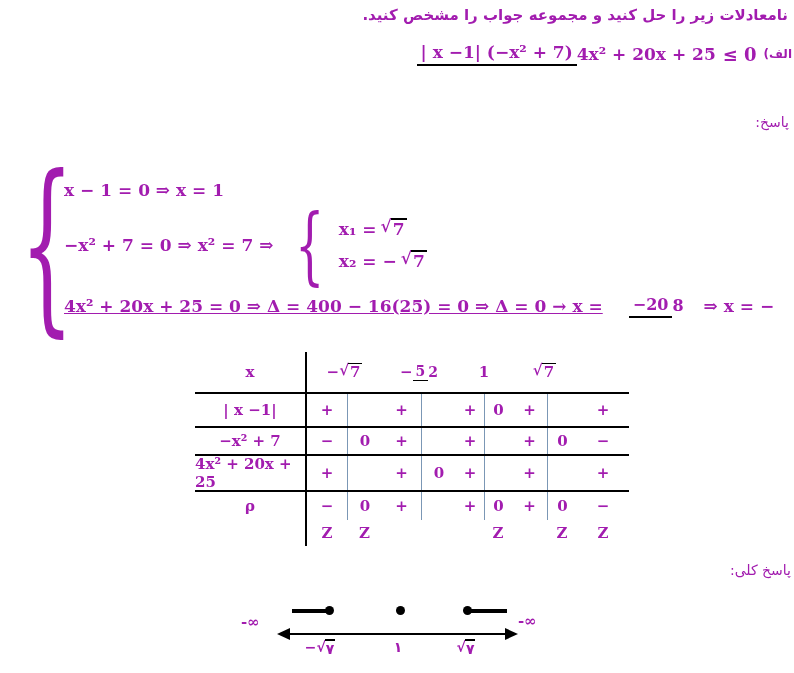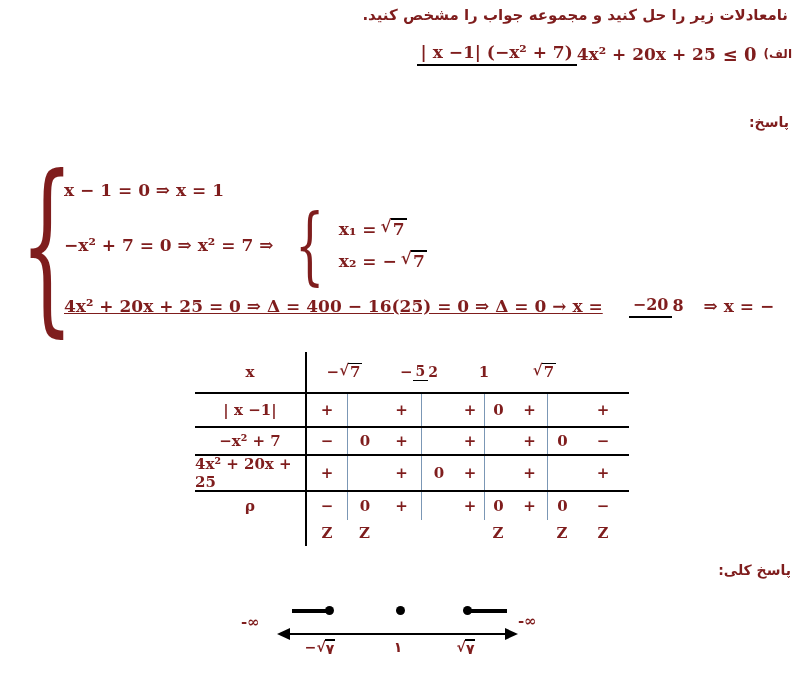--- a/index.html
+++ b/index.html
@@ -1,18 +1,18 @@
 <!DOCTYPE html>
 <html><head>
 <meta charset="utf-8">
 <style>
   html,body{margin:0;padding:0;background:#fff;}
   .page{position:relative;width:794px;height:673px;background:#fff;overflow:hidden;
-        font-family:"DejaVu Serif","Liberation Serif",serif;color:#7f1d1d;}
-  .fa{font-family:"DejaVu Sans","Liberation Sans",sans-serif;direction:rtl;font-weight:bold;}
+        font-family:"DejaVu Serif","Liberation Serif",serif;color:#a21caf;}
+  .fa{font-family:"DejaVu Sans","Liberation Sans",sans-serif;direction:rtl;}
   .math{font-family:"DejaVu Serif","Liberation Serif",serif;font-weight:bold;}
 
   .heading{position:absolute;top:6px;right:6px;font-size:15px;font-weight:bold;}
   .answer-label{position:absolute;top:114px;right:5px;font-size:14px;}
   .general-answer-label{position:absolute;top:562px;right:3px;font-size:14px;}
 
   
   .problem{position:absolute;top:42px;right:2px;display:flex;align-items:center;gap:7px;}
   .frac{display:inline-flex;flex-direction:row;align-items:center;line-height:1.25;}
   .frac .num{border-bottom:2px solid #000;padding:0 4px 1px 4px;}

